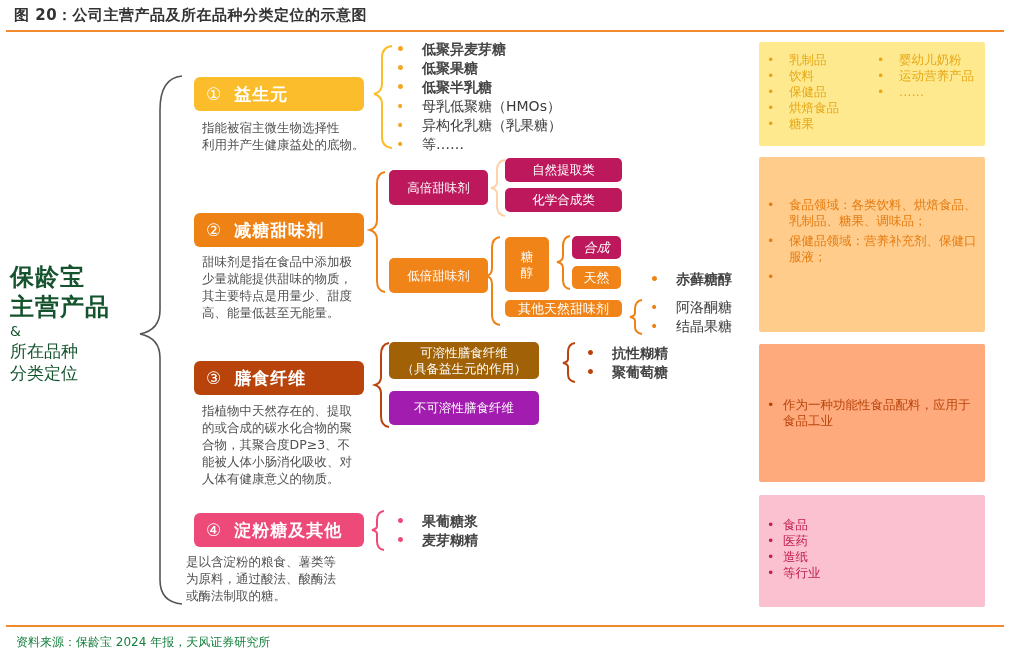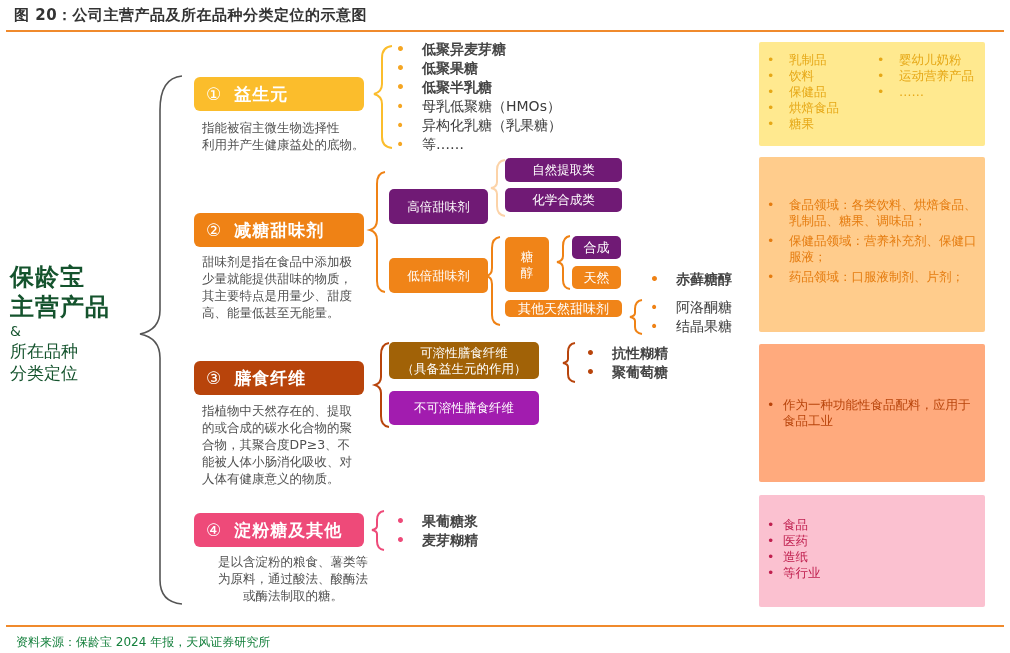--- a/index.html
+++ b/index.html
@@ -20,21 +20,21 @@
 
   .cat-btn { height: 34px; border-radius: 6px; color: #fff; font-size: 17px; font-weight: bold; display: flex; align-items: center; padding-left: 12px; letter-spacing: 1px; }
   .cat-btn .num { margin-right: 12px; font-weight: normal; }
   .desc { font-size: 12.5px; line-height: 17px; color: #505050; }
 
   .list-item { font-size: 14px; line-height: 19px; color: #3a3a3a; display: flex; }
   .list-item .dot { width: 26px; color: #f5a623; }
   .list-item.dark { font-weight: bold; color: #444; }
 
   .box { border-radius: 5px; color: #fff; font-size: 12.5px; display: flex; align-items: center; justify-content: center; text-align: center; line-height: 16px; }
-  .light { background: #701a75; color: #fff; text-align: center; }
+  .light { background: #be185d; color: #fff; text-align: center; }
   .mid { background: #f08418; }
   .dark-brown { background: #a16207; }
   .pale-brown { background: #a21caf; color: #fff; }
 
   .panel { border-radius: 2px; font-size: 12.5px; line-height: 16px; }
   .panel ul { list-style: none; }
   .panel li { display: flex; }
   .panel li .b { width: 22px; flex: none; }
 </style>
 </head>
@@ -153,30 +153,30 @@
   <span class="num">②</span>
   <span>减糖甜味剂</span>
 </div>
 <div class="abs desc" style="left:202px;top:253px;">
   <div>甜味剂是指在食品中添加极</div>
   <div>少量就能提供甜味的物质，</div>
   <div>其主要特点是用量少、甜度</div>
   <div>高、能量低甚至无能量。</div>
 </div>
 
-<div class="abs box light" style="left:389px;top:170px;width:99px;height:35px;margin-top:19px;">高倍甜味剂</div>
+<div class="abs box light" style="left:389px;top:170px;width:99px;height:35px;">高倍甜味剂</div>
 <div class="abs box light" style="left:505px;top:158px;width:117px;height:24px;">自然提取类</div>
 <div class="abs box light" style="left:505px;top:188px;width:117px;height:24px;">化学合成类</div>
 
 <div class="abs box mid" style="left:389px;top:258px;width:99px;height:35px;">低倍甜味剂</div>
 <div class="abs box mid" style="left:505px;top:237px;width:44px;height:55px;flex-direction:column;">
   <span>糖</span>
   <span>醇</span>
 </div>
-<div class="abs box light" style="left:572px;top:236px;width:49px;height:23px;font-size:13px;">合成</div>
+<div class="abs box light" style="left:572px;top:236px;width:49px;height:23px;font-size:13px;font-style:italic;">合成</div>
 <div class="abs box mid" style="left:572px;top:266px;width:49px;height:23px;font-size:13px;">天然</div>
 <div class="abs box mid" style="left:505px;top:300px;width:117px;height:17px;font-size:13px;">其他天然甜味剂</div>
 
 <div class="abs" style="left:650px;top:270px;">
   <div class="list-item dark">
       <span class="dot" style="color:#ef8215;">•</span>
       <span>赤藓糖醇</span>
     </div>
 </div>
 <div class="abs" style="left:650px;top:298px;">
@@ -195,21 +195,20 @@
     <li style="margin-bottom:4px;">
         <span class="b">•</span>
         <span>食品领域：各类饮料、烘焙食品、乳制品、糖果、调味品；</span>
       </li>
     <li style="margin-bottom:4px;">
         <span class="b">•</span>
         <span>保健品领域：营养补充剂、保健口服液；</span>
       </li>
     <li>
         <span class="b">•</span>
-        <span>药品领域：口服液制剂、片剂；</span>
       </li>
   </ul>
 </div>
 
 <div class="abs cat-btn" style="left:194px;top:361px;width:170px;background:#b8440b;">
   <span class="num">③</span>
   <span>膳食纤维</span>
 </div>
 <div class="abs desc" style="left:202px;top:402px;">
   <div>指植物中天然存在的、提取</div>
@@ -239,21 +238,21 @@
         <span class="b" style="width:16px;">•</span>
         <span>作为一种功能性食品配料，应用于食品工业</span>
       </li>
   </ul>
 </div>
 
 <div class="abs cat-btn" style="left:194px;top:513px;width:170px;background:#ee4a79;">
   <span class="num">④</span>
   <span>淀粉糖及其他</span>
 </div>
-<div class="abs desc" style="left:218px;top:553px;text-align:center;">
+<div class="abs desc" style="left:186px;top:553px;">
   <div>是以含淀粉的粮食、薯类等</div>
   <div>为原料，通过酸法、酸酶法</div>
   <div>或酶法制取的糖。</div>
 </div>
 <div class="abs" style="left:396px;top:512px;">
   <div class="list-item dark">
       <span class="dot" style="color:#ee4a79;">•</span>
       <span>果葡糖浆</span>
     </div>
   <div class="list-item dark">

